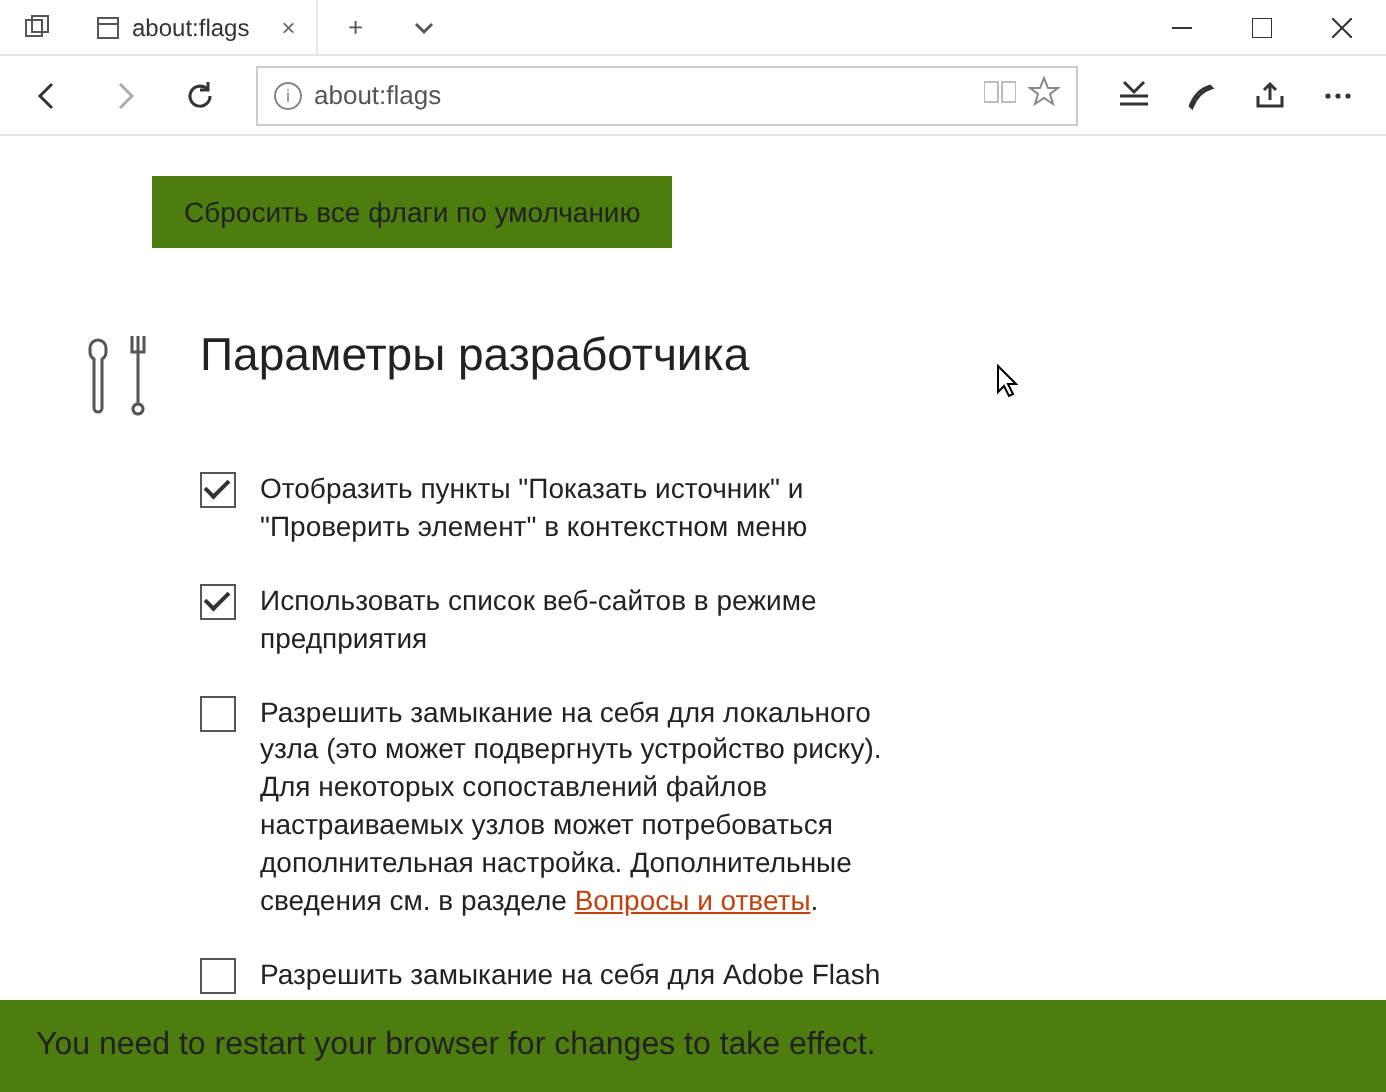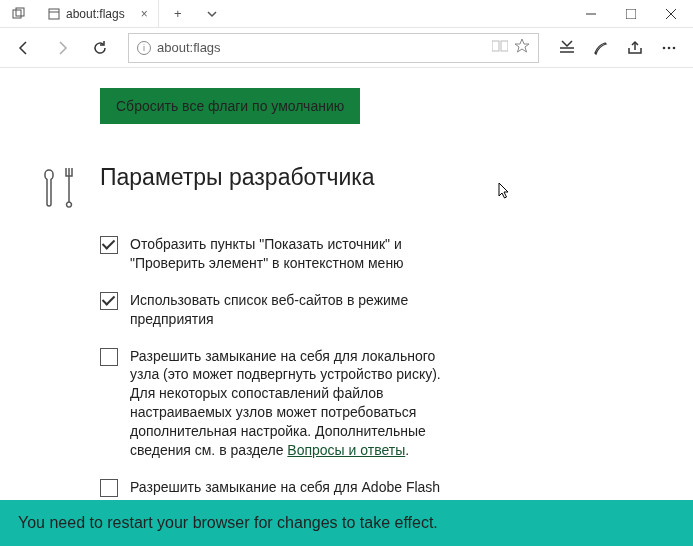--- a/index.html
+++ b/index.html
@@ -103,26 +103,26 @@
 .addr-bar .rd { color: #aaa; }
 .addr-bar .star { color: #aaa; }
 .right-icons {
   display: flex;
   gap: 2px;
 }
 .content {
   padding: 20px 40px 0 40px;
 }
 .reset-btn {
-  background: #15803d;
+  background: #4d7c0f;
   border: none;
   padding: 10px 16px;
   font-size: 14px;
   color: #222;
-  margin-left: 60px;
+  margin-left: 36px;
   margin-bottom: 40px;
 }
 .section {
   display: flex;
   gap: 20px;
 }
 .dev-icon {
   width: 40px;
   flex-shrink: 0;
 }
@@ -158,35 +158,35 @@
   position: absolute;
   left: 4px;
   top: 0px;
   width: 5px;
   height: 10px;
   border-right: 2px solid #333;
   border-bottom: 2px solid #333;
   transform: rotate(45deg);
 }
 .link {
-  color: #14532d;
+  color: #c2410c;
   text-decoration: underline;
 }
 .cursor {
   position: absolute;
   left: 498px;
   top: 182px;
   pointer-events: none;
 }
 .restart-bar {
   position: absolute;
   bottom: 0;
   left: 0;
   right: 0;
-  background: #14b8a6;
+  background: #4d7c0f;
   padding: 14px 18px;
   font-size: 16px;
   color: #222;
 }
 </style>
 </head>
 <body>
 
 <div class="titlebar">
   <div class="titlebar-left">

